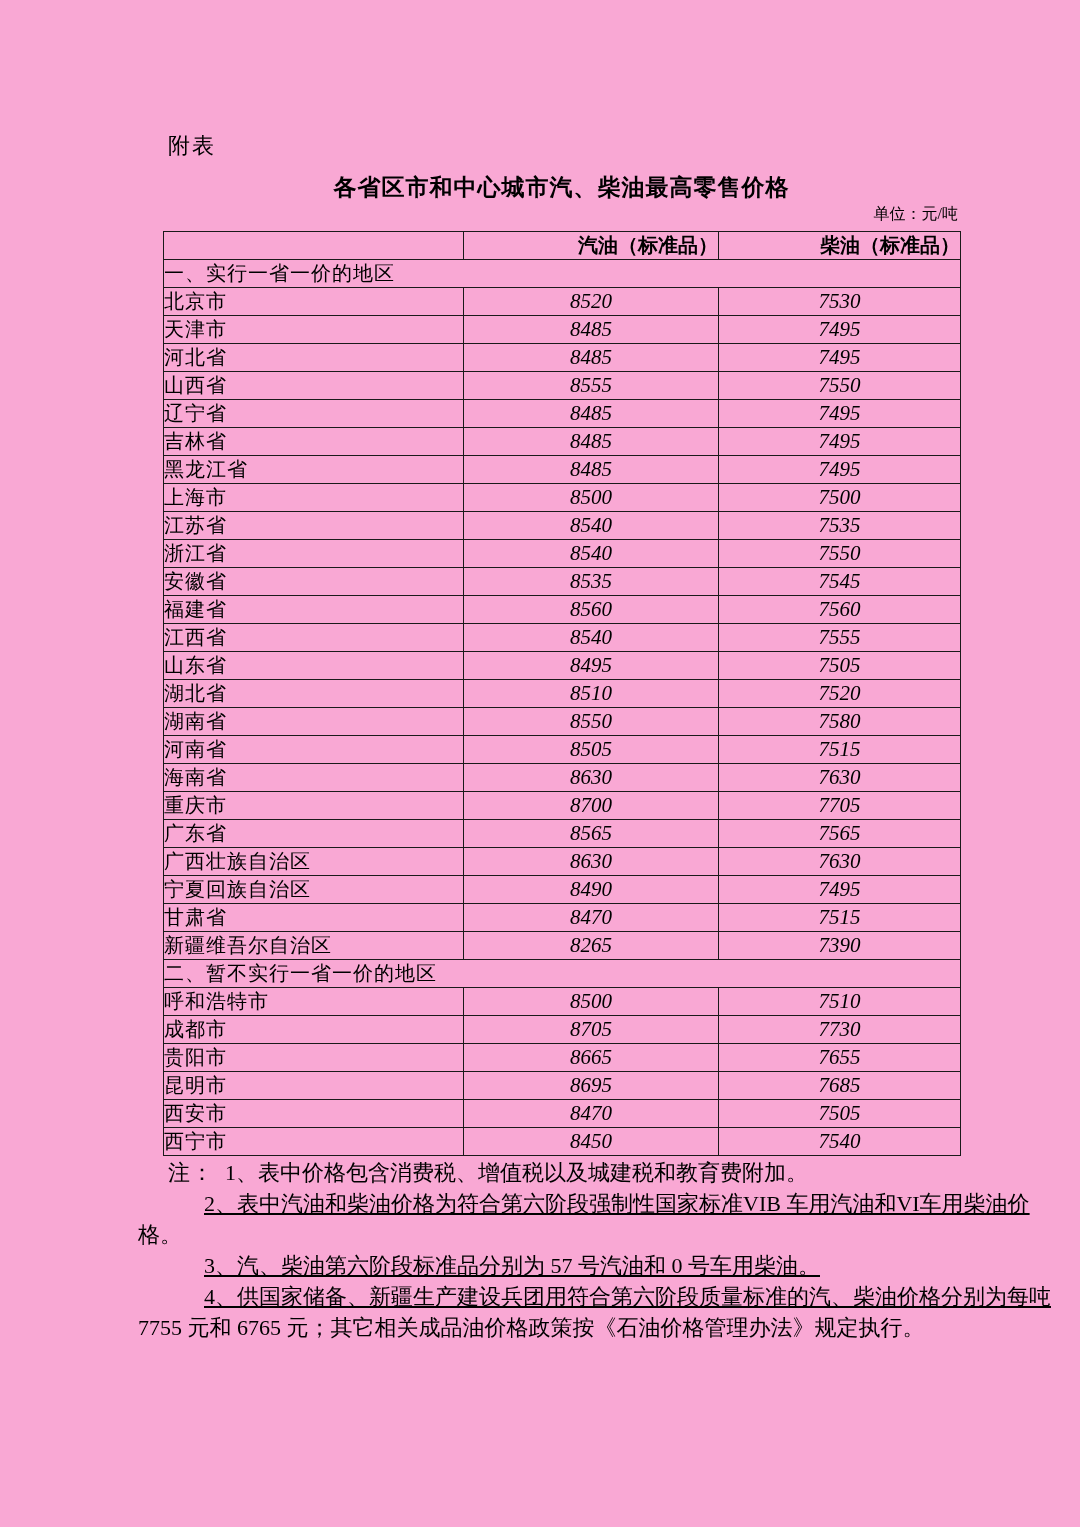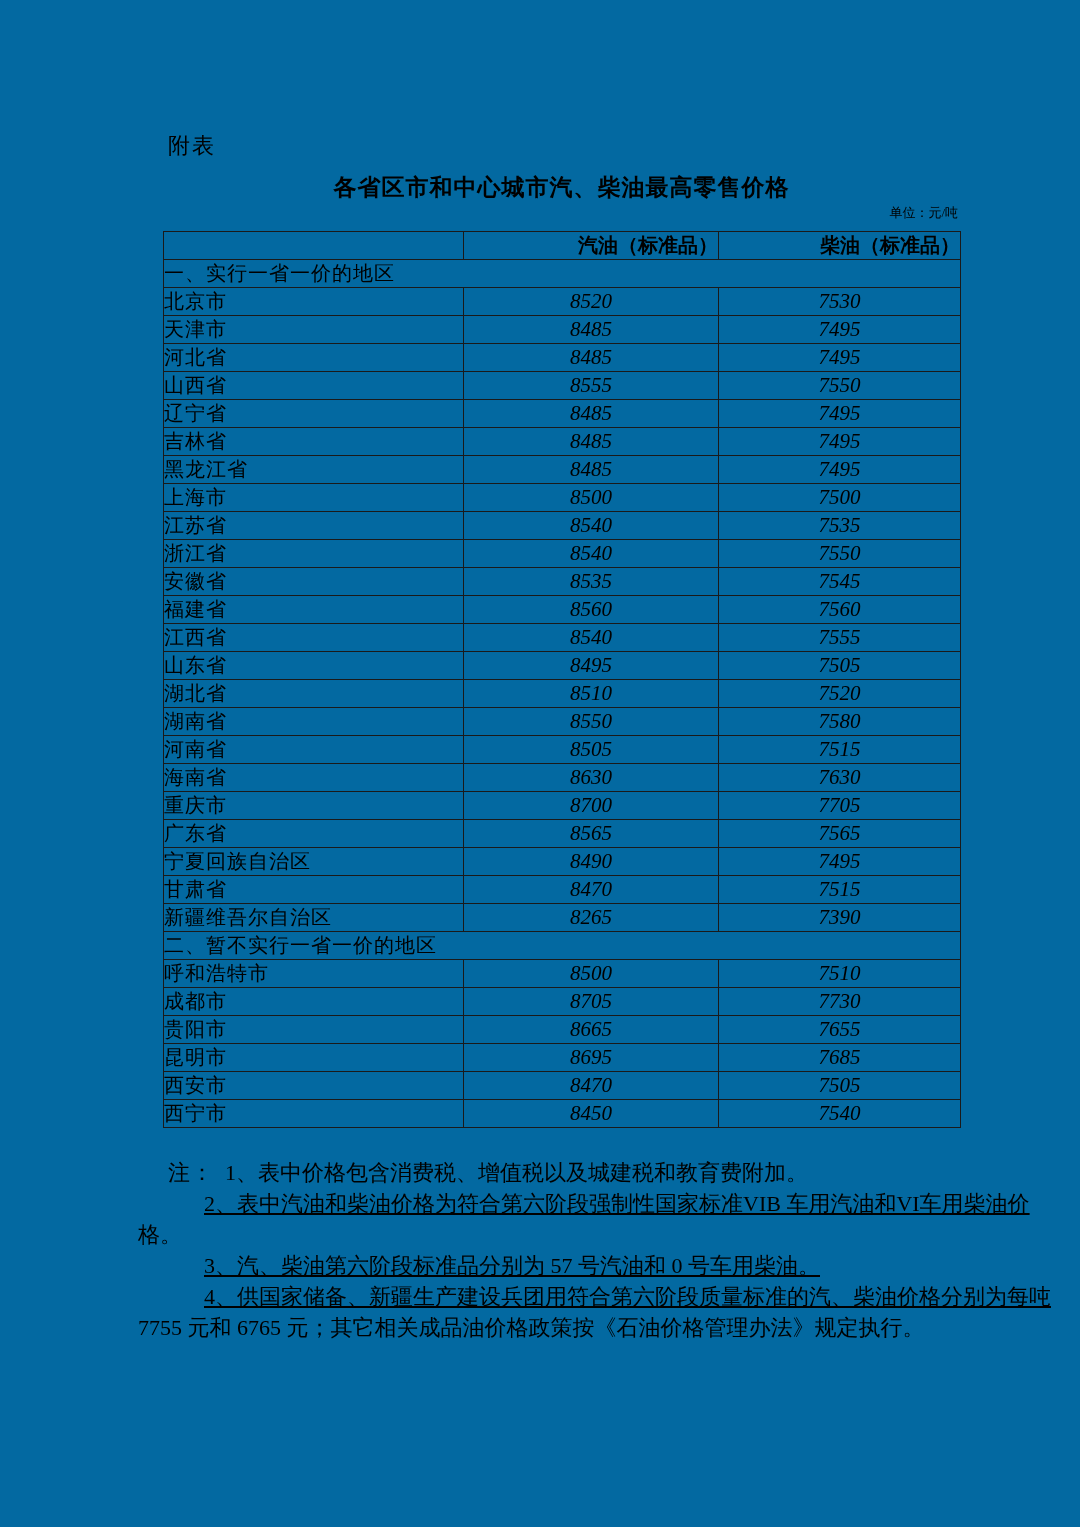--- a/index.html
+++ b/index.html
@@ -5,21 +5,21 @@
   * { margin: 0; padding: 0; box-sizing: border-box; }
   html, body { background: #ffffff; }
   body {
     font-family: "Liberation Serif", "DejaVu Serif", serif;
     color: #000;
   }
   .page {
     position: relative;
     width: 1080px;
     height: 1527px;
-    background: #0369a1;
+    background: #f9a8d4;
     overflow: hidden;
   }
   .appendix-label {
     position: absolute;
     left: 168px;
     top: 131px;
     font-size: 22px;
     letter-spacing: 2px;
   }
   .doc-title {
@@ -32,21 +32,21 @@
     font-weight: 700;
     font-size: 23px;
     letter-spacing: 1px;
   }
   .unit-label {
     position: absolute;
     left: 163px;
     top: 204px;
     width: 795px;
     text-align: right;
-    font-size: 13px;
+    font-size: 16px;
   }
   table.price-table {
     position: absolute;
     left: 163px;
     top: 231px;
     width: 797px;
     border-collapse: collapse;
     table-layout: fixed;
     font-size: 20px;
   }
@@ -216,20 +216,25 @@
           <td class="region-cell">重庆市</td>
           <td class="num-cell">8700</td>
           <td class="num-cell">7705</td>
         </tr>
         <tr>
           <td class="region-cell">广东省</td>
           <td class="num-cell">8565</td>
           <td class="num-cell">7565</td>
         </tr>
         <tr>
+          <td class="region-cell">广西壮族自治区</td>
+          <td class="num-cell">8630</td>
+          <td class="num-cell">7630</td>
+        </tr>
+        <tr>
           <td class="region-cell">宁夏回族自治区</td>
           <td class="num-cell">8490</td>
           <td class="num-cell">7495</td>
         </tr>
         <tr>
           <td class="region-cell">甘肃省</td>
           <td class="num-cell">8470</td>
           <td class="num-cell">7515</td>
         </tr>
         <tr>

